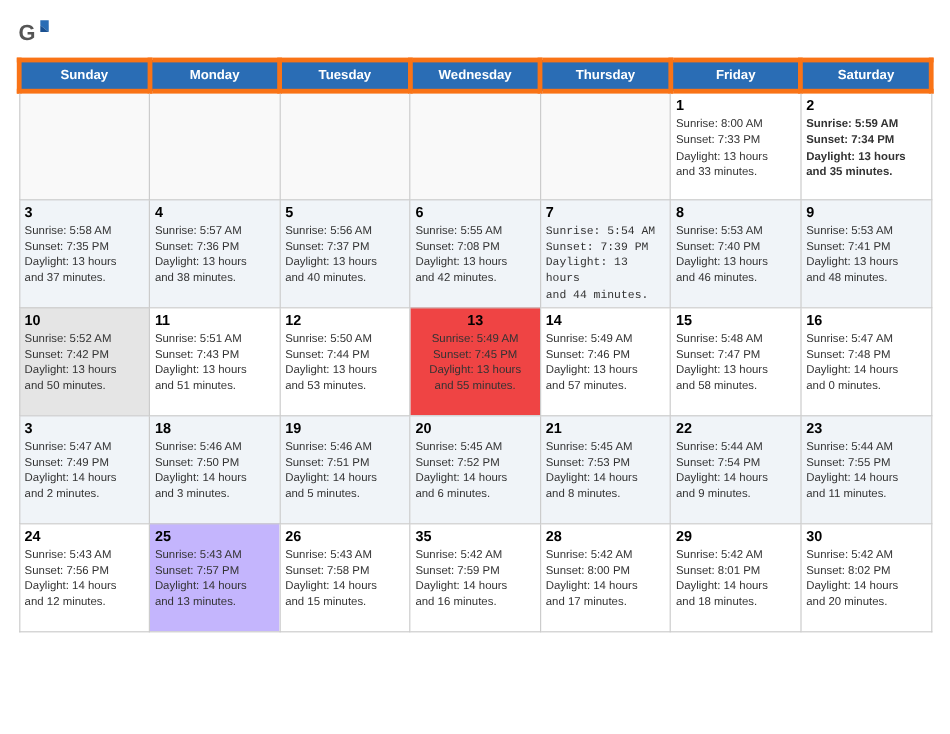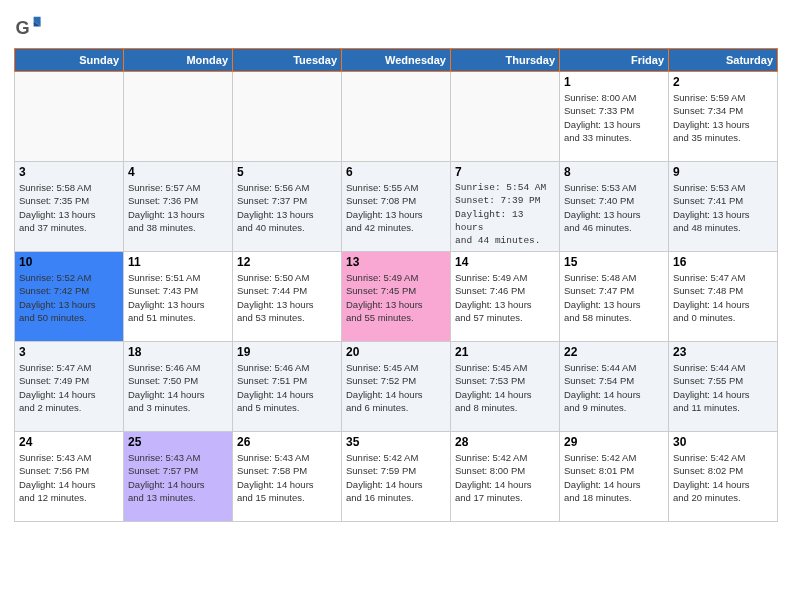--- a/index.html
+++ b/index.html
@@ -57,22 +57,22 @@
       width: 100%;
       border-collapse: collapse;
       font-size: 10px;
     }
     .calendar th {
       background: #2a6db5;
       color: #fff;
       font-weight: bold;
       font-size: 11px;
       padding: 5px 4px;
-      text-align: right;
-      border: 1px solid #f97316;
+      text-align: center;
+      border: 4px solid #f97316;
     }
     .calendar td {
       border: 1px solid #ccc;
       vertical-align: top;
       padding: 3px 4px;
       width: 108px;
       height: 90px;
       background: #fff;
     }
     .calendar tr:nth-child(odd) td {
@@ -142,21 +142,21 @@
           <td class="empty" style="background: rgb(250, 250, 250);"></td>
           <td style="background: rgb(255, 255, 255);">
             <span class="day-num">1</span>
             <div class="day-info" style="white-space: pre-line;">Sunrise: 8:00 AM
 Sunset: 7:33 PM
 Daylight: 13 hours
 and 33 minutes.</div>
           </td>
           <td style="background: rgb(255, 255, 255);">
             <span class="day-num">2</span>
-            <div class="day-info" style="white-space: pre-line;">Sunrise: 5:59 AM
+            <div class="day-info" style="white-space: pre-line; font-weight: bold;">Sunrise: 5:59 AM
 Sunset: 7:34 PM
 Daylight: 13 hours
 and 35 minutes.</div>
           </td>
         </tr>
         <tr>
           <td style="background: rgb(240, 244, 248);">
             <span class="day-num">3</span>
             <div class="day-info" style="white-space: pre-line;">Sunrise: 5:58 AM
 Sunset: 7:35 PM
@@ -200,42 +200,42 @@
           </td>
           <td style="background: rgb(240, 244, 248);">
             <span class="day-num">9</span>
             <div class="day-info" style="white-space: pre-line;">Sunrise: 5:53 AM
 Sunset: 7:41 PM
 Daylight: 13 hours
 and 48 minutes.</div>
           </td>
         </tr>
         <tr>
-          <td style="background: #3b82f6;">
+          <td style="background: #e5e5e5;">
             <span class="day-num">10</span>
             <div class="day-info" style="white-space: pre-line;">Sunrise: 5:52 AM
 Sunset: 7:42 PM
 Daylight: 13 hours
 and 50 minutes.</div>
           </td>
           <td style="background: rgb(255, 255, 255);">
             <span class="day-num">11</span>
             <div class="day-info" style="white-space: pre-line;">Sunrise: 5:51 AM
 Sunset: 7:43 PM
 Daylight: 13 hours
 and 51 minutes.</div>
           </td>
           <td style="background: rgb(255, 255, 255);">
             <span class="day-num">12</span>
             <div class="day-info" style="white-space: pre-line;">Sunrise: 5:50 AM
 Sunset: 7:44 PM
 Daylight: 13 hours
 and 53 minutes.</div>
           </td>
-          <td style="background: #f9a8d4;">
+          <td style="background: #ef4444; text-align: center;">
             <span class="day-num">13</span>
             <div class="day-info" style="white-space: pre-line;">Sunrise: 5:49 AM
 Sunset: 7:45 PM
 Daylight: 13 hours
 and 55 minutes.</div>
           </td>
           <td style="background: rgb(255, 255, 255);">
             <span class="day-num">14</span>
             <div class="day-info" style="white-space: pre-line;">Sunrise: 5:49 AM
 Sunset: 7:46 PM

